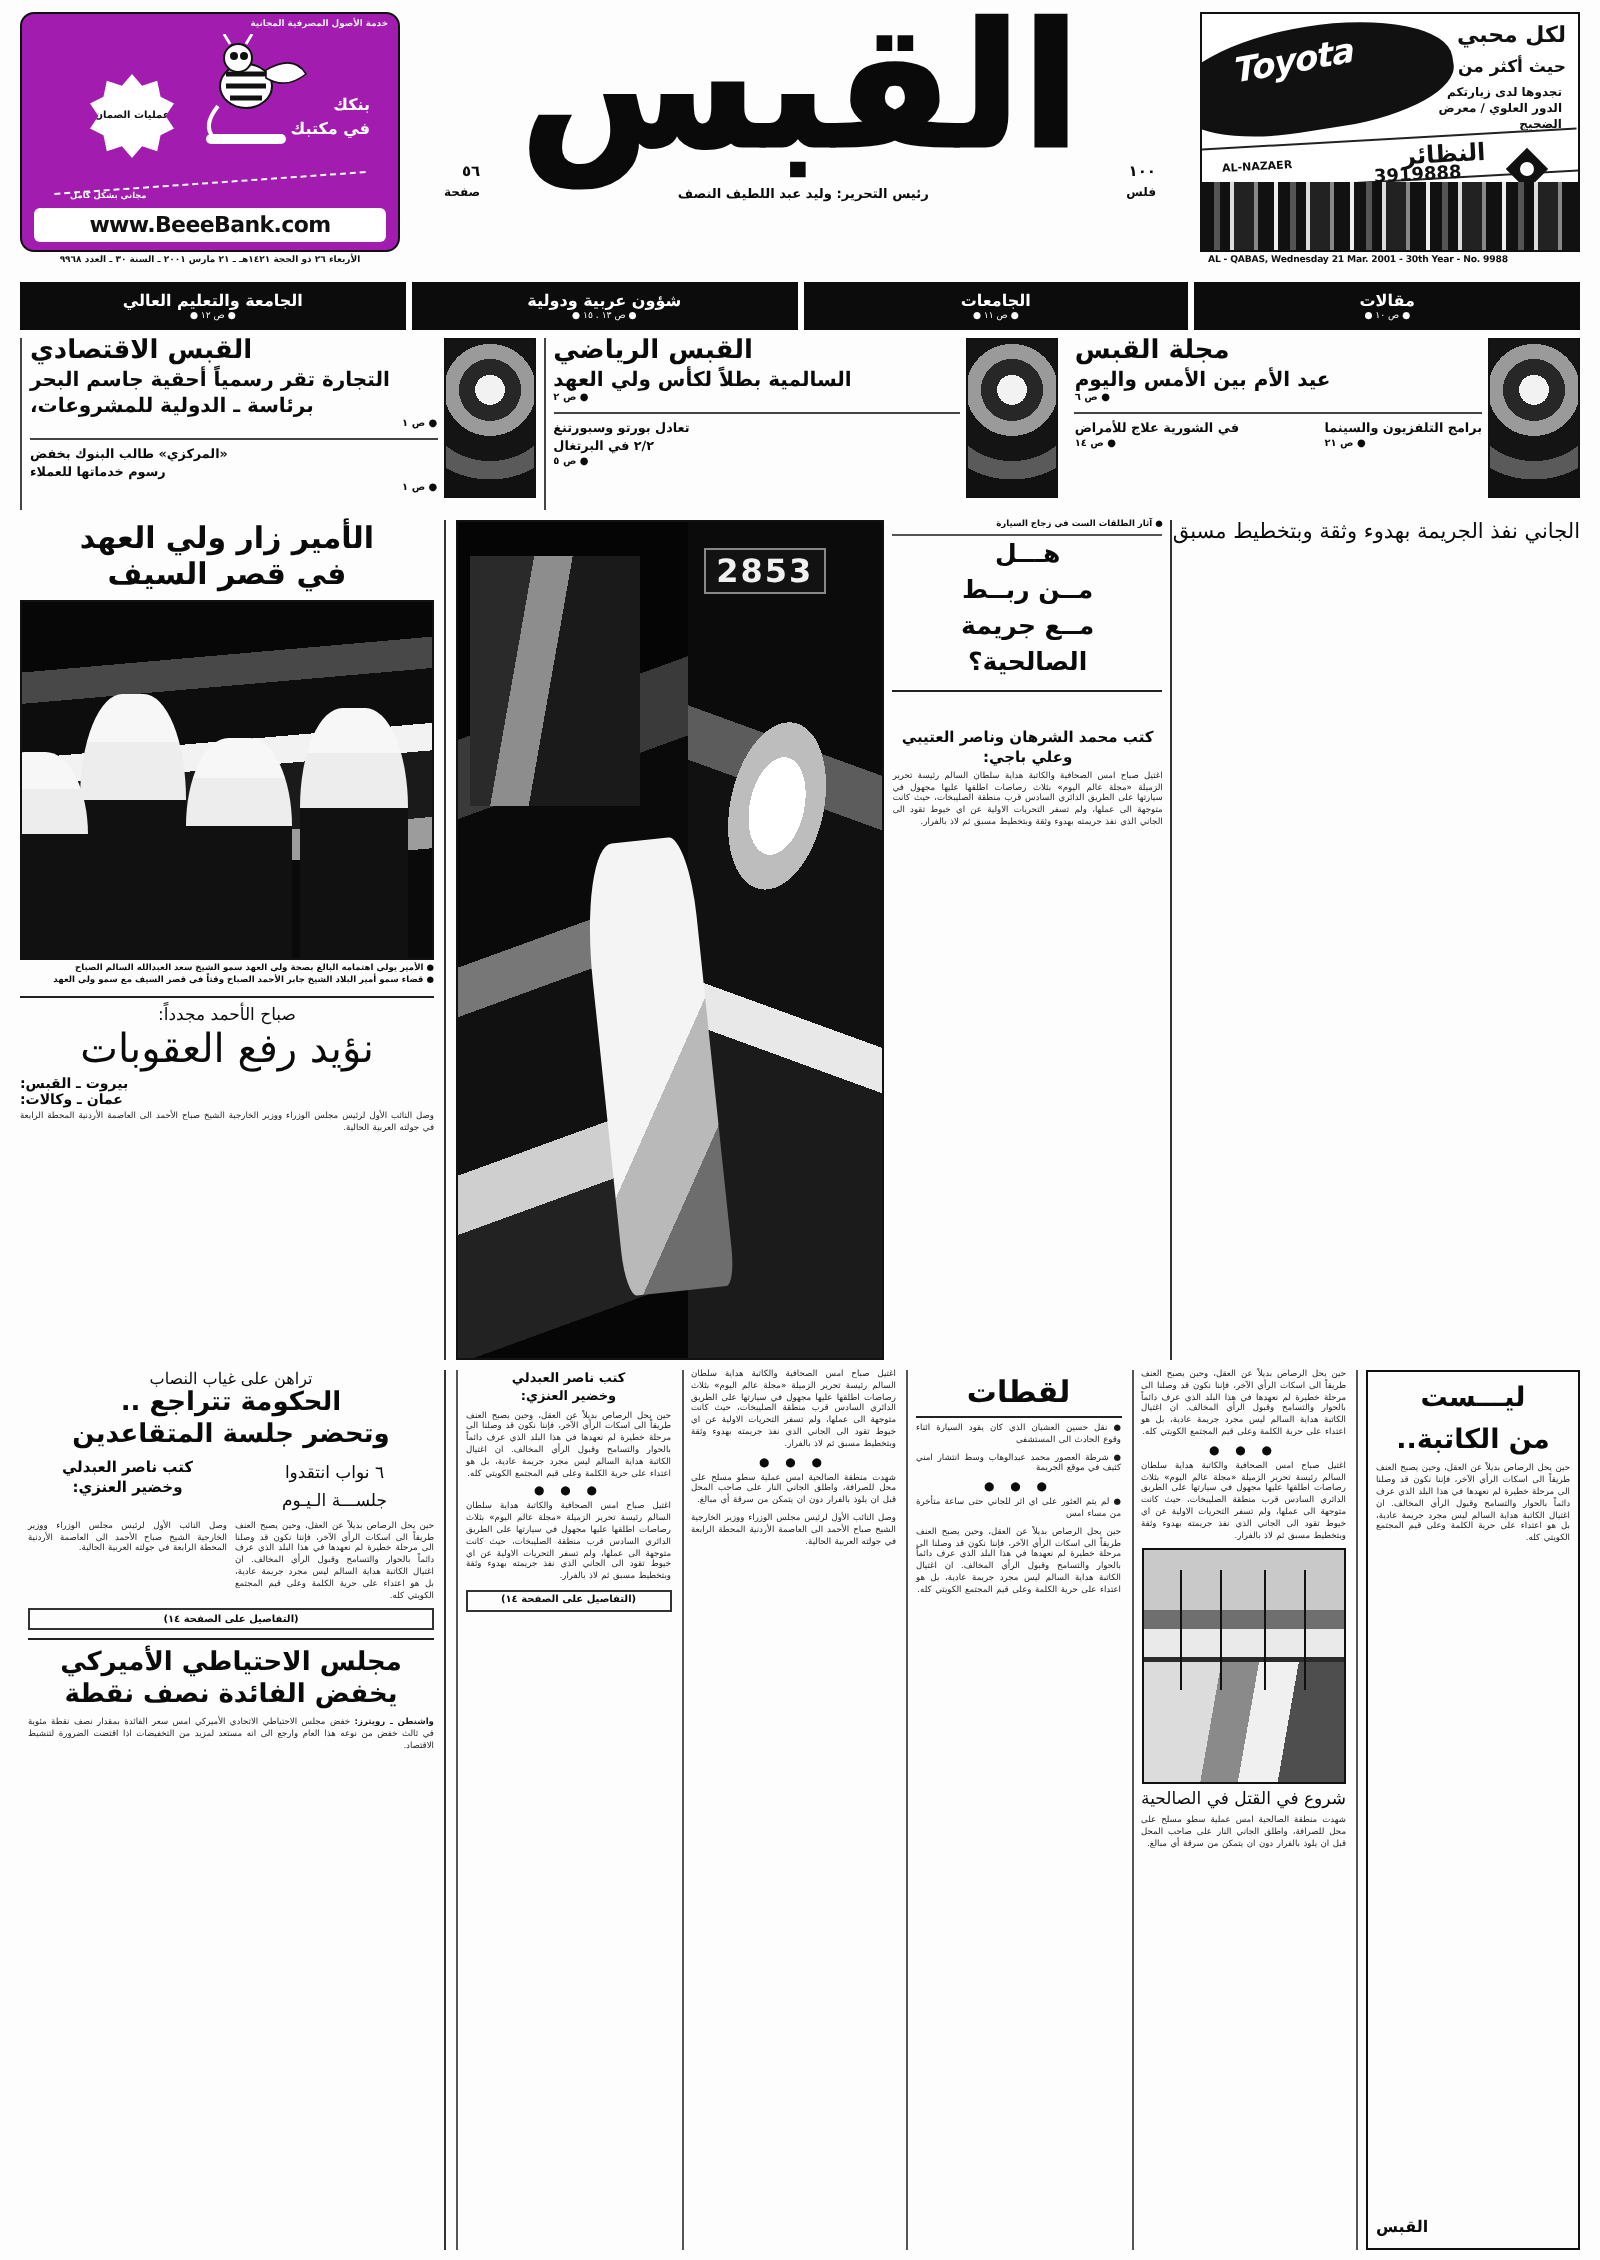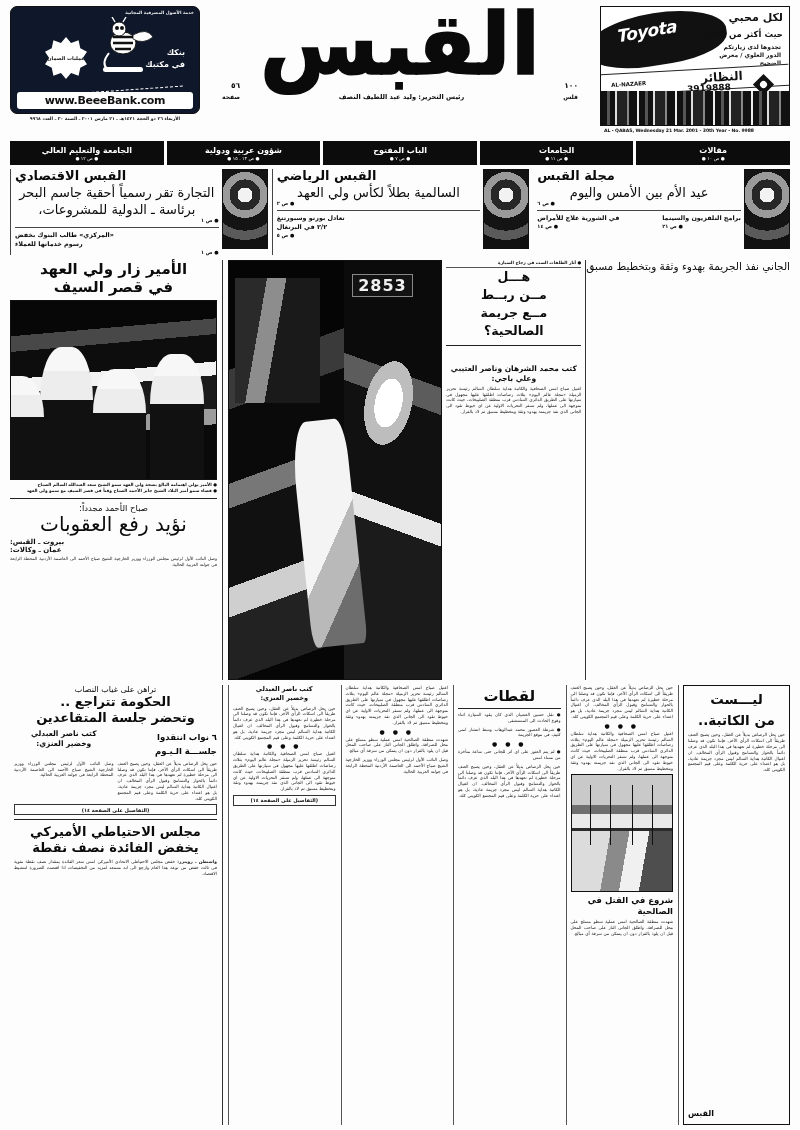--- a/index.html
+++ b/index.html
@@ -146,22 +146,22 @@
     display: flex; width: 100%;
     align-items: flex-end; justify-content: space-between;
     margin-top: -6px; padding: 0 16px;
     font-size: 6px; font-weight: bold;
   }
   .plate-sub .pcol { line-height: 1.5; }
   .plate-sub .pbig { font-size: 7.5px; }
   .editor-line { font-size: 6.6px; font-weight: bold; }
 
   .ad-right {
-    width: 190px; height: 108px;
-    background: #0f172a;
+    width: 190px; height: 120px;
+    background: #a21caf;
     border: 1.4px solid #111;
     border-radius: 7px;
     position: relative;
     overflow: hidden;
     color: #fff;
     padding-left: 19px;
   }
   .ad-right .topbar {
     position: absolute; top: 3px; right: 5px;
     font-size: 4.4px; font-weight: bold; color: #eee;
@@ -234,21 +234,21 @@
     border: 1px solid #111;
     background:
       radial-gradient(circle at 50% 32%, #f2f2f2 0 13%, #272727 13% 27%, #9a9a9a 27% 40%, #141414 40% 62%, #5a5a5a 62% 78%, #111 78% 100%);
     flex: none;
   }
   .teaser-body { flex: 1; display: flex; flex-direction: column; }
   .teaser-logo {
     font-size: 13px; font-weight: bold; text-align: left;
     letter-spacing: -0.6px; line-height: 1.1;
   }
-  .teaser-sub { font-size: 13px; font-weight: normal; text-align: center; margin-top: 2px; }
+  .teaser-sub { font-size: 10px; font-weight: bold; text-align: left; margin-top: 2px; }
   .teaser-div { border-top: 1px solid #444; margin: 4px 0 3px 0; }
   .teaser-item { font-size: 6.4px; font-weight: bold; text-align: left; line-height: 1.4; }
   .teaser-pg { font-size: 5px; font-weight: bold; text-align: left; }
   .teaser-pgright { font-size: 5px; font-weight: bold; text-align: right; }
   .teaser-row2 { display: flex; justify-content: space-between; align-items: flex-end; }
   .teaser-col-a { text-align: left; }
 
   
   .maingrid {
     display: flex; gap: 5px; margin-top: 5px;
@@ -363,21 +363,21 @@
   .edbox-title {
     font-size: 13.5px; font-weight: bold; text-align: center;
     letter-spacing: 3px; line-height: 1.35; margin-bottom: 3px;
   }
   .edbox-sign { font-size: 8px; font-weight: bold; text-align: left; margin-top: auto; }
   .sec-title {
     font-size: 15px; font-weight: bold; text-align: center;
     letter-spacing: 7px; margin: 2px 0 3px 0;
   }
   .sub-head {
-    font-size: 8.5px; font-weight: bold; 
+    font-size: 8.5px; font-weight: normal; text-align: center;
     line-height: 1.3; margin: 3px 0 2px 0;
   }
   .mini-photo {
     height: 118px; border: 1px solid #111; margin: 3px 0;
     background:
       linear-gradient(180deg,#c9c9c9 0 26%, #6f6f6f 26% 34%, #eaeaea 34% 46%, #2b2b2b 46% 56%, #9b9b9b 56% 74%, #141414 74% 100%);
     position: relative; overflow: hidden;
   }
   .mini-photo .road {
     position: absolute; left: 0; right: 0; bottom: 0; height: 52%;
@@ -474,24 +474,20 @@
   <div class="navbar">
     <div class="nav-cell">
       <div class="nlabel">مقالات</div>
       <div class="npage">● ص ١٠ ●</div>
     </div>
     <div class="nav-cell">
       <div class="nlabel">الجامعات</div>
       <div class="npage">● ص ١١ ●</div>
     </div>
     <div class="nav-cell">
-      <div class="nlabel">الباب المفتوح</div>
-      <div class="npage">● ص ٧ ●</div>
-    </div>
-    <div class="nav-cell">
       <div class="nlabel">شؤون عربية ودولية</div>
       <div class="npage">● ص ١٣ . ١٥ ●</div>
     </div>
     <div class="nav-cell">
       <div class="nlabel">الجامعة والتعليم العالي</div>
       <div class="npage">● ص ١٢ ●</div>
     </div>
   </div>
 
   <div class="teasers">

